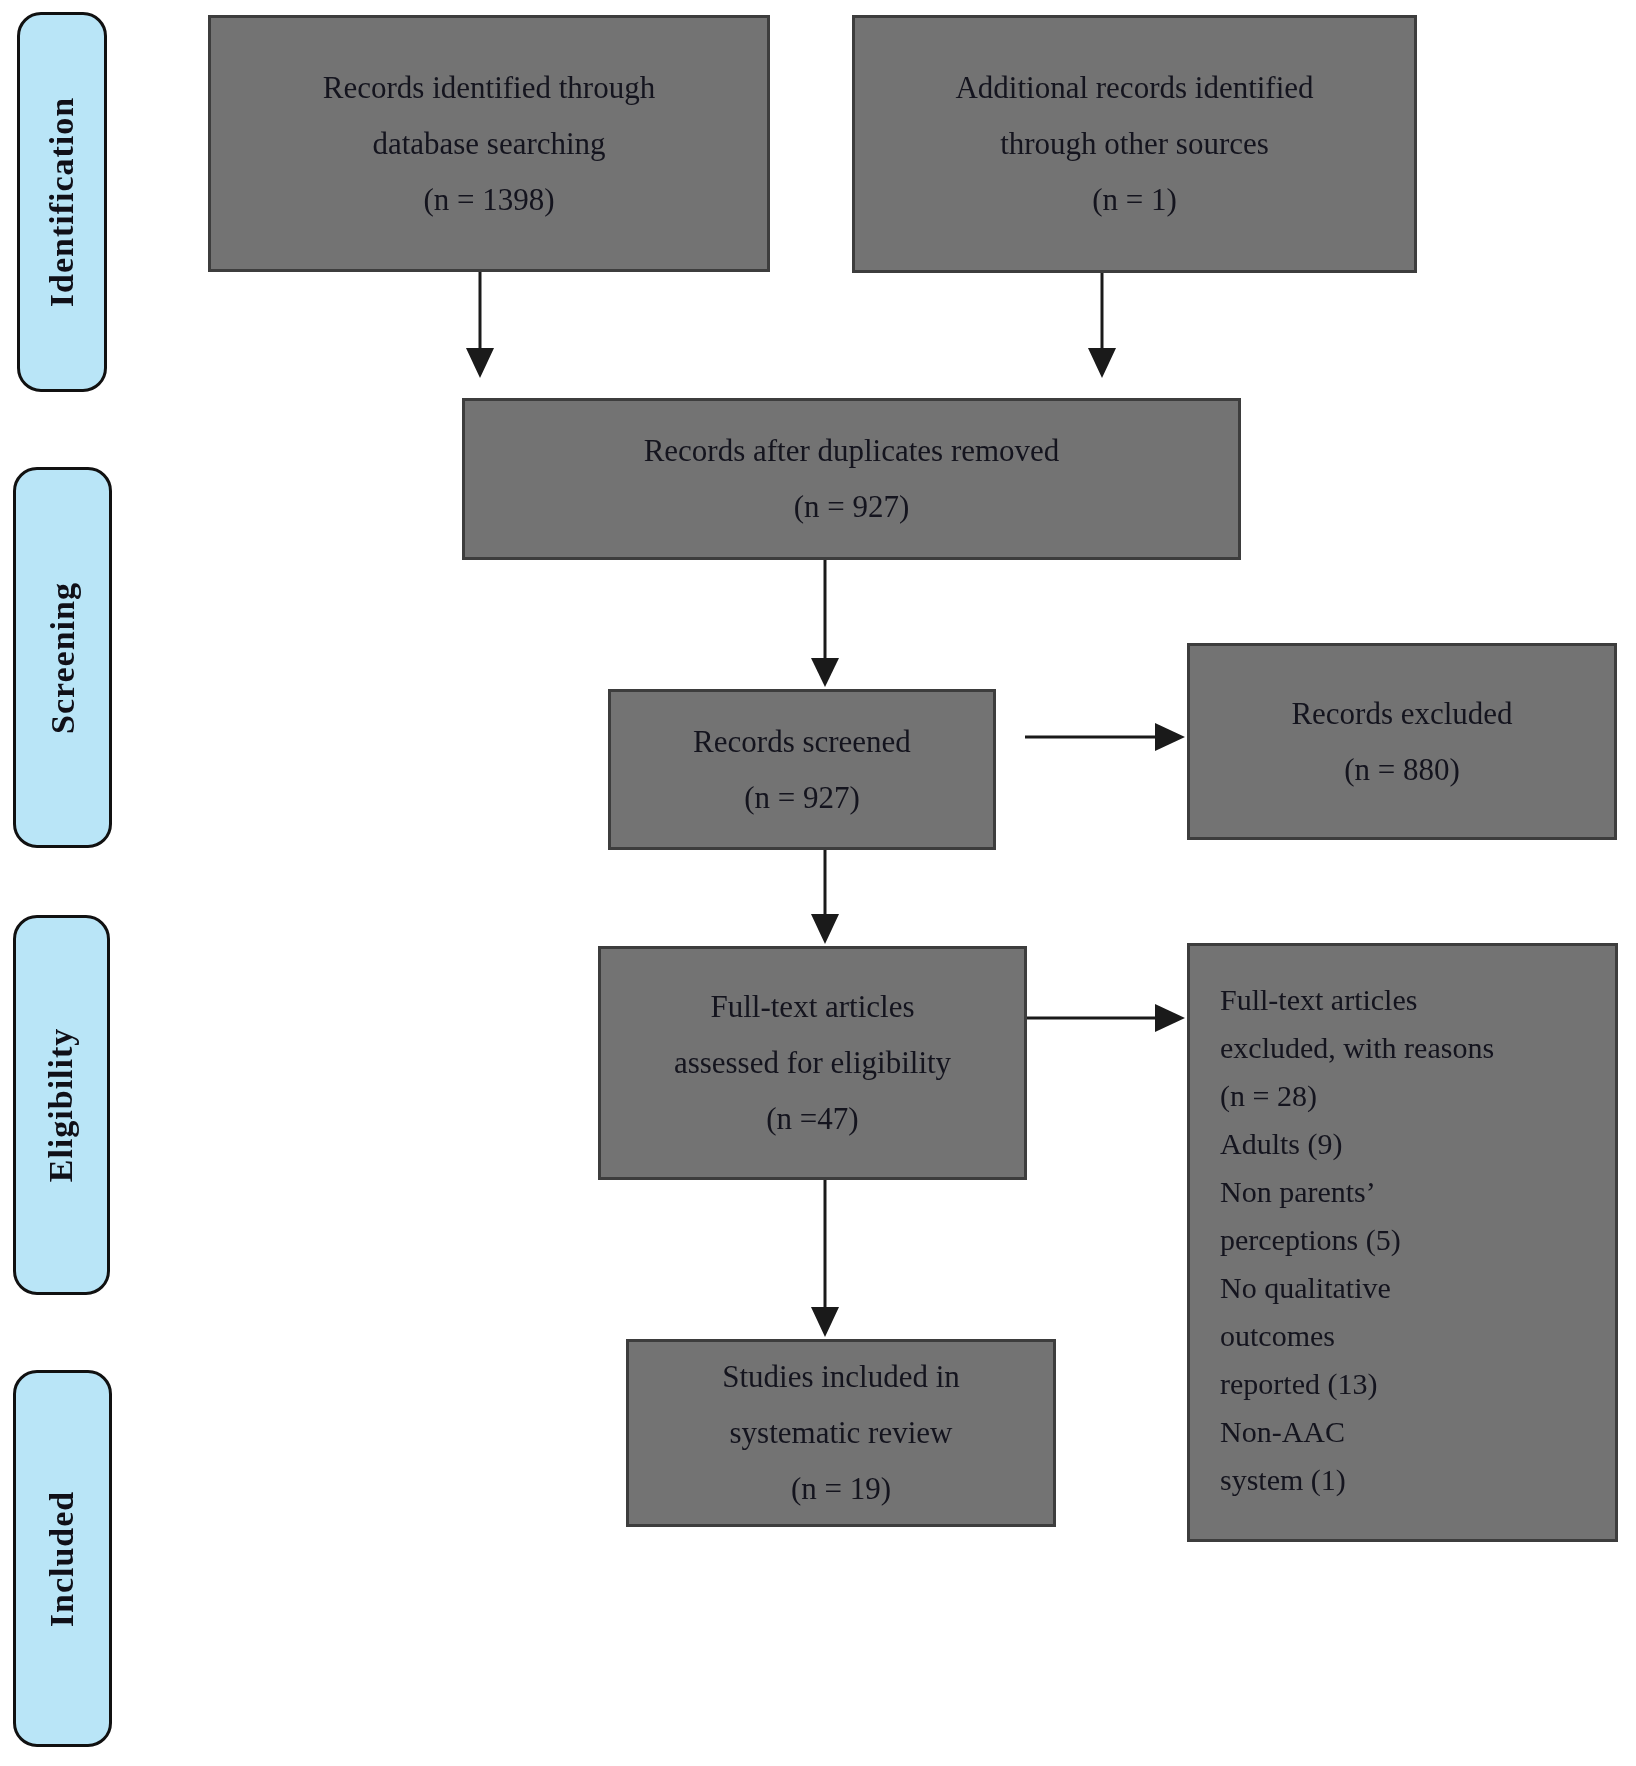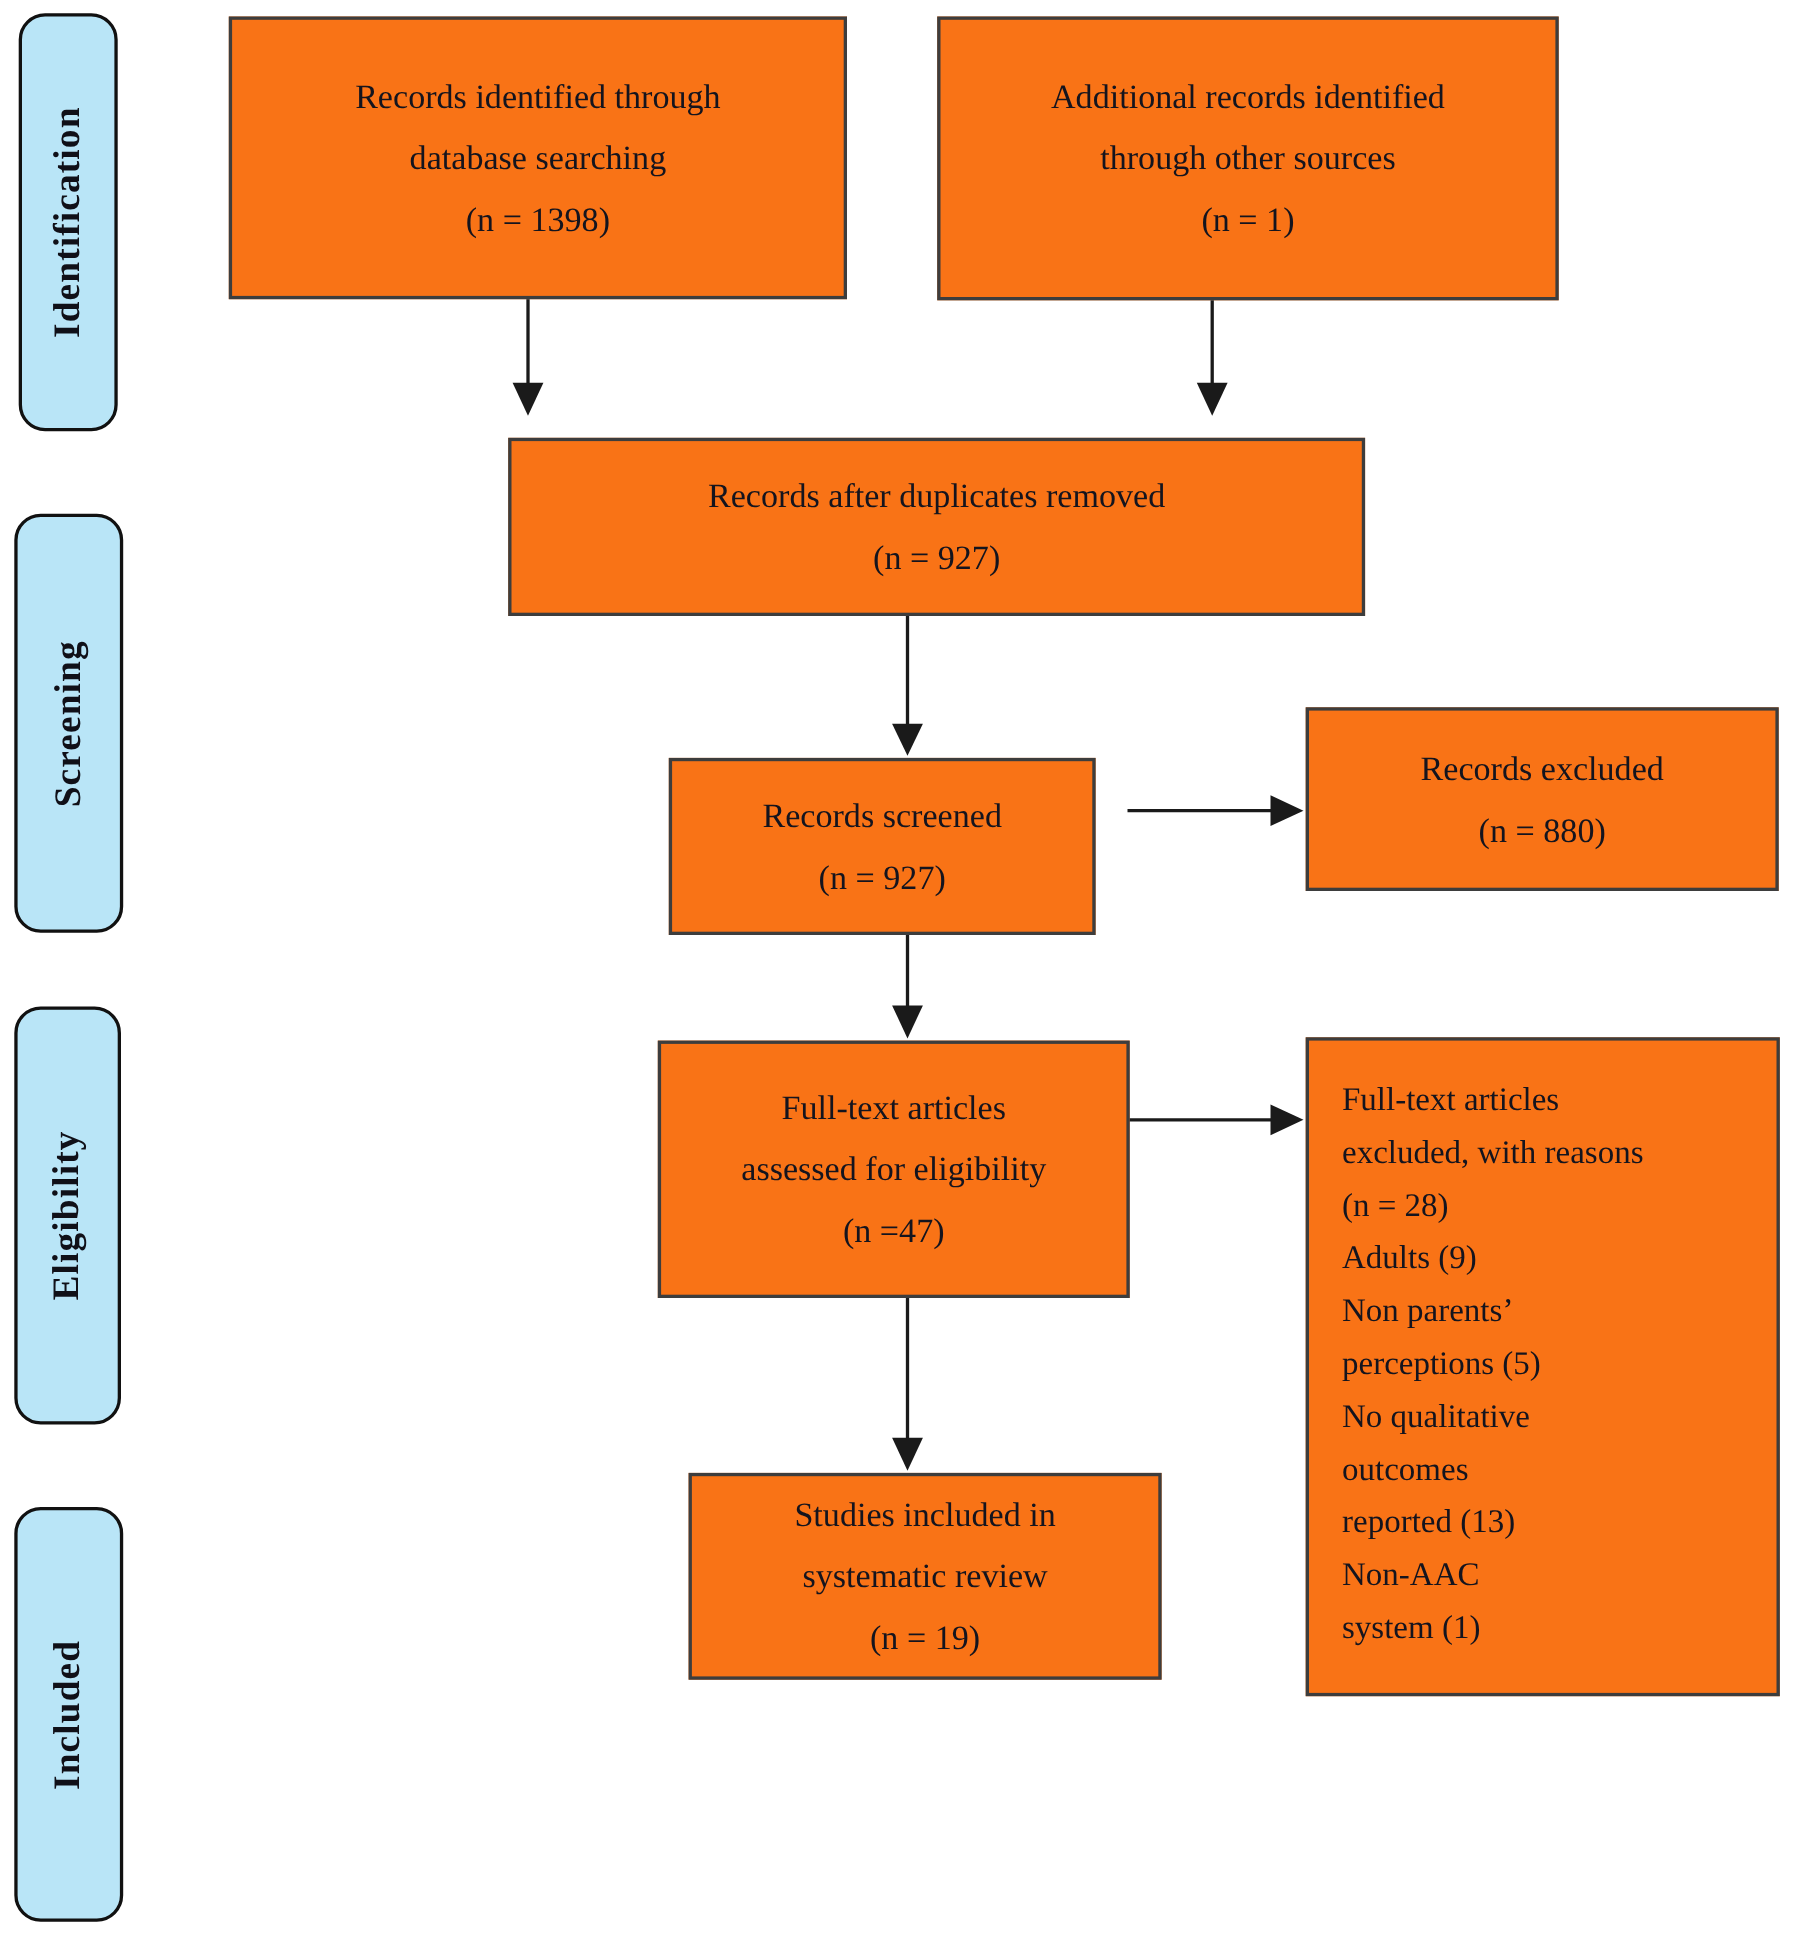--- a/index.html
+++ b/index.html
@@ -34,21 +34,21 @@
   .stage .rot {
     transform: rotate(-90deg);
     white-space: nowrap;
     font-weight: bold;
     font-size: 34px;
     letter-spacing: 1px;
     color: #101018;
   }
   .fbox {
     position: absolute;
-    background: #f97316;
+    background: #737373;
     border: 3px solid #3d3d3d;
     box-sizing: border-box;
     display: flex;
     align-items: center;
     justify-content: center;
   }
   .fbox .txt {
     white-space: pre-line;
     text-align: center;
     font-size: 31px;
@@ -67,21 +67,21 @@
   }
   #stage-identification { left: 17px;  top: 12px;   width: 90px; height: 380px; }
   #stage-screening      { left: 13px;  top: 467px;  width: 99px; height: 381px; }
   #stage-eligibility    { left: 13px;  top: 915px;  width: 97px; height: 380px; }
   #stage-included       { left: 13px;  top: 1370px; width: 99px; height: 377px; }
 
   #box-identified        { left: 208px;  top: 15px;   width: 562px; height: 257px; }
   #box-additional        { left: 852px;  top: 15px;   width: 565px; height: 258px; }
   #box-deduplicated      { left: 462px;  top: 398px;  width: 779px; height: 162px; }
   #box-screened          { left: 608px;  top: 689px;  width: 388px; height: 161px; }
-  #box-records-excluded  { left: 1187px; top: 643px;  width: 430px; height: 167px; }
+  #box-records-excluded  { left: 1187px; top: 643px;  width: 430px; height: 197px; }
   #box-fulltext-assessed { left: 598px;  top: 946px;  width: 429px; height: 234px; }
   #box-fulltext-excluded { left: 1187px; top: 943px;  width: 431px; height: 599px; }
   #box-included-studies  { left: 598px;  top: 1339px; width: 430px; height: 188px; margin-left: 28px; }
 
   svg.arrows {
     position: absolute;
     left: 0; top: 0;
     pointer-events: none;
   }
   svg.arrows line { stroke: #1a1a1a; stroke-width: 3; }

